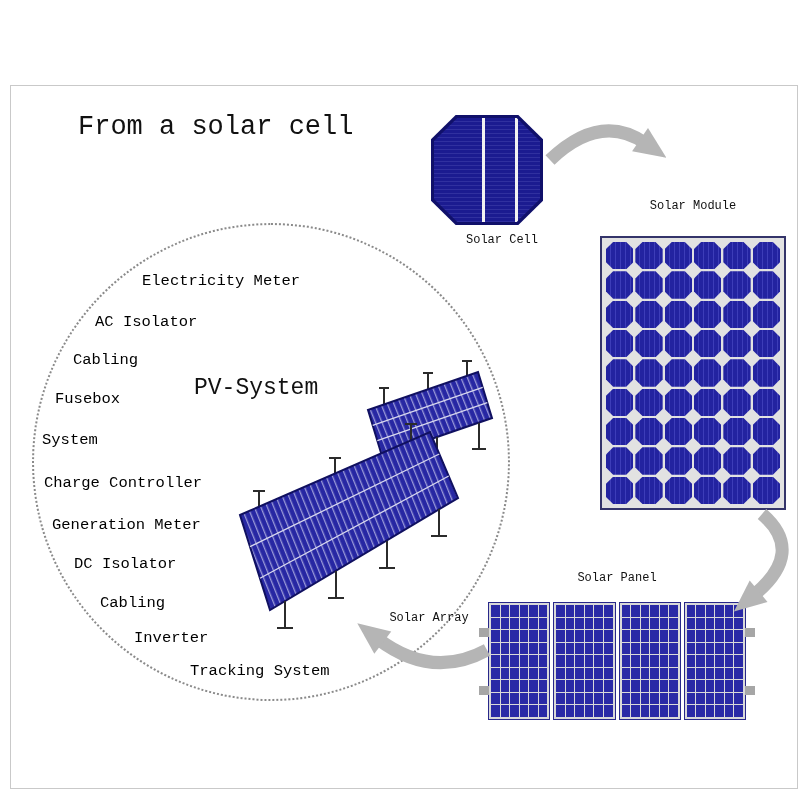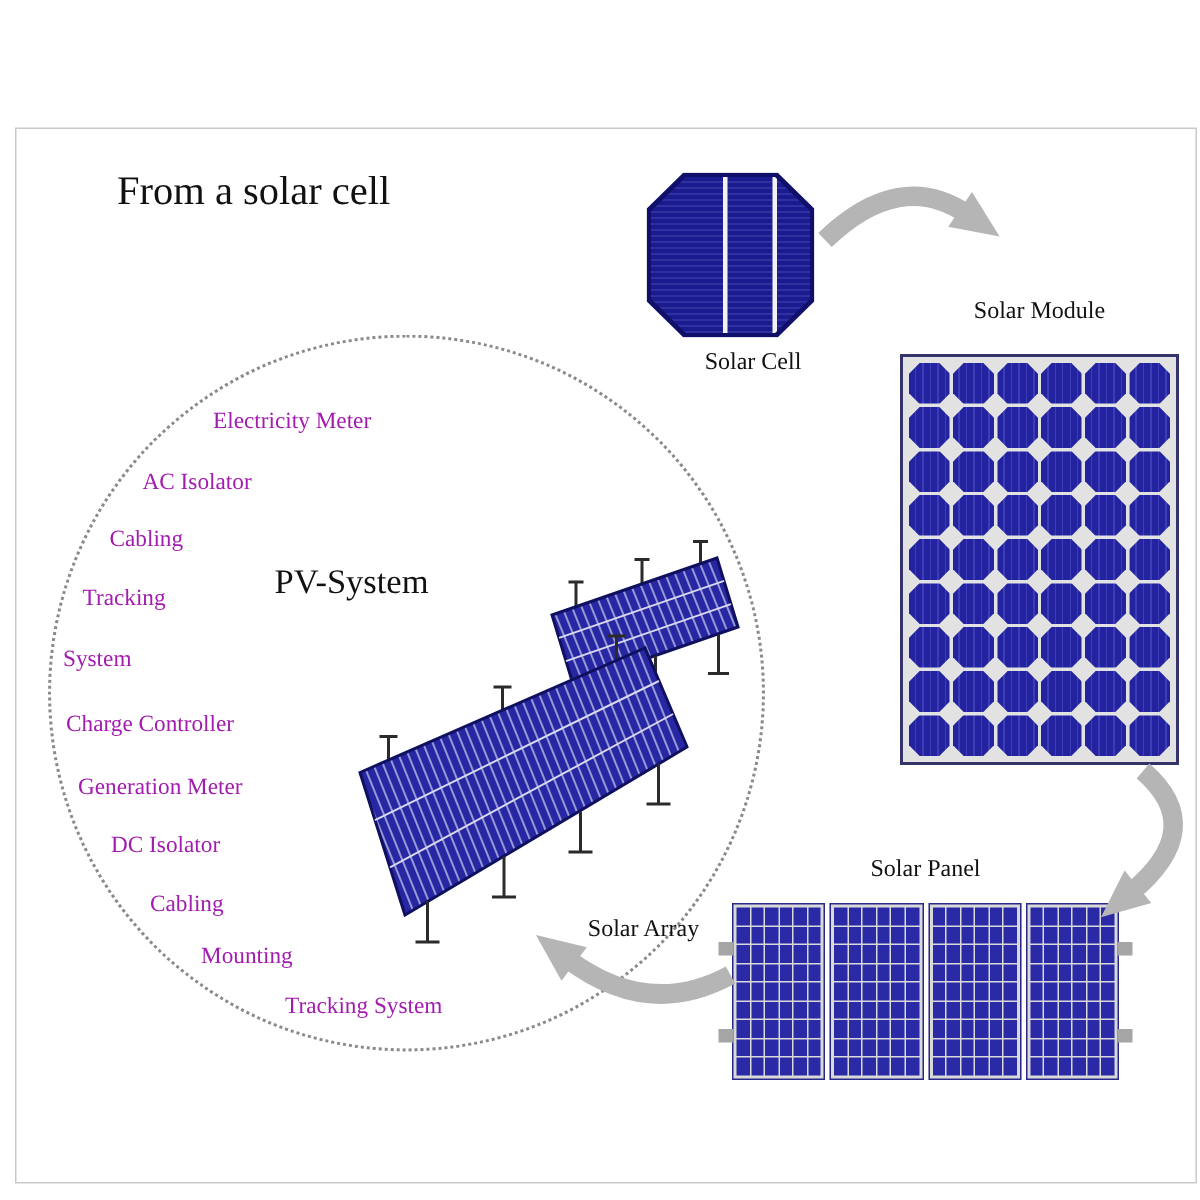--- a/index.html
+++ b/index.html
@@ -1,32 +1,32 @@
 <!DOCTYPE html>
 <html><head>
 <meta charset="utf-8">
 <style>
   html,body{margin:0;padding:0;background:#fff;}
   .canvas{
     position:relative;width:800px;height:800px;background:#fff;overflow:hidden;
-    font-family:Liberation Serif, serif;color:#000;
+    font-family:Liberation Mono, monospace;color:#000;
   }
   .frame{
     position:absolute;left:10px;top:85px;width:786px;height:702px;
     border:1px solid #c9c9c9;background:#fff;
   }
   
   .title{position:absolute;left:78px;top:110px;font-size:27px;line-height:1.32;color:#111;}
-  .stage-label{position:absolute;font-size:16px;color:#111;text-align:center;}
+  .stage-label{position:absolute;font-size:12px;color:#111;text-align:center;}
   .lbl-cell{left:444px;top:233px;width:116px;}
   .lbl-module{left:600px;top:199px;width:186px;}
   .lbl-panel{left:488px;top:571px;width:258px;}
   .lbl-array{left:374px;top:611px;width:110px;text-align:center;}
-  .pv-title{position:absolute;left:183px;top:375px;font-size:23px;color:#111;}
-  .comp{position:absolute;font-size:15.5px;color:#a21caf;white-space:nowrap;}
+  .pv-title{position:absolute;left:194px;top:375px;font-size:23px;color:#111;}
+  .comp{position:absolute;font-size:15.5px;color:#000000;white-space:nowrap;}
   .c0{left:142px;top:272px}.c1{left:95px;top:313px}.c2{left:73px;top:351px}
   .c3{left:55px;top:390px}.c4{left:42px;top:431px}.c5{left:44px;top:474px}
   .c6{left:52px;top:516px}.c7{left:74px;top:555px}.c8{left:100px;top:594px}
   .c9{left:134px;top:629px}.c10{left:190px;top:662px}
   
   .pv-circle{
     position:absolute;left:32px;top:223px;width:474px;height:474px;
     border:2px dotted #8a8a8a;border-radius:50%;
   }
   
@@ -76,27 +76,27 @@
   <div class="title">
     <div>From a solar cell</div>
   </div>
 
   <div class="pv-circle"></div>
   <div class="pv-title">PV-System</div>
 
   <span class="comp c0">Electricity Meter</span>
   <span class="comp c1">AC Isolator</span>
   <span class="comp c2">Cabling</span>
-  <span class="comp c3">Tracking</span>
+  <span class="comp c3">Fusebox</span>
   <span class="comp c4">System</span>
   <span class="comp c5">Charge Controller</span>
   <span class="comp c6">Generation Meter</span>
   <span class="comp c7">DC Isolator</span>
   <span class="comp c8">Cabling</span>
-  <span class="comp c9">Mounting</span>
+  <span class="comp c9">Inverter</span>
   <span class="comp c10">Tracking System</span>
 
   <div class="solar-cell">
     <div class="cell-inner">
       <div class="busbar bb1"></div>
       <div class="busbar bb2"></div>
     </div>
   </div>
   <div class="stage-label lbl-cell">Solar Cell</div>
 

